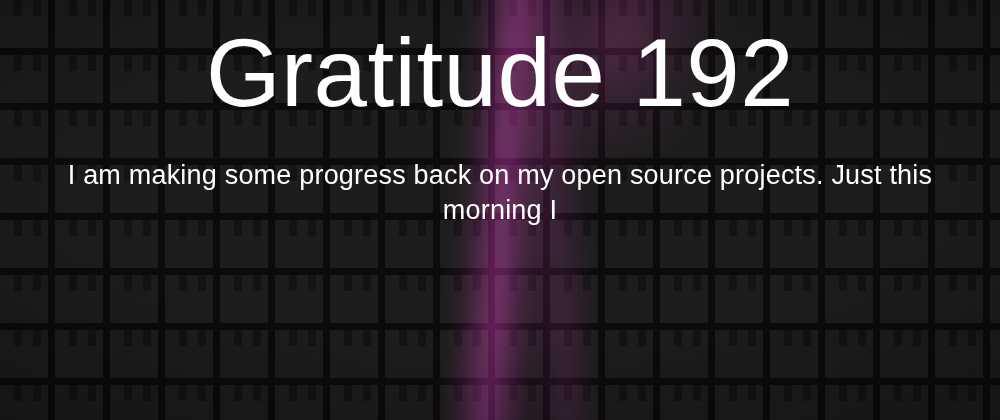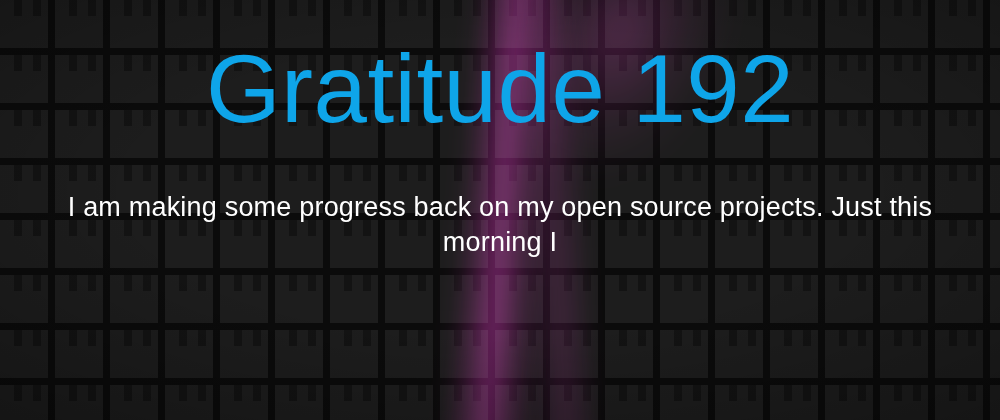--- a/index.html
+++ b/index.html
@@ -122,22 +122,22 @@
     text-align: center;
     padding-top: 22px;
     box-sizing: border-box;
   }
 
   .title {
     font-size: 96px;
     line-height: 1.06;
     font-weight: 400;
     letter-spacing: 0.5px;
-    color: #0ea5e9;
-    margin: 16px;
+    color: #ffffff;
+    margin: 0;
     white-space: nowrap;
   }
 
   .subtitle {
     margin: 0;
     margin-top: 34px;
     font-size: 27px;
     line-height: 1.32;
     font-weight: 400;
     letter-spacing: 0.2px;

